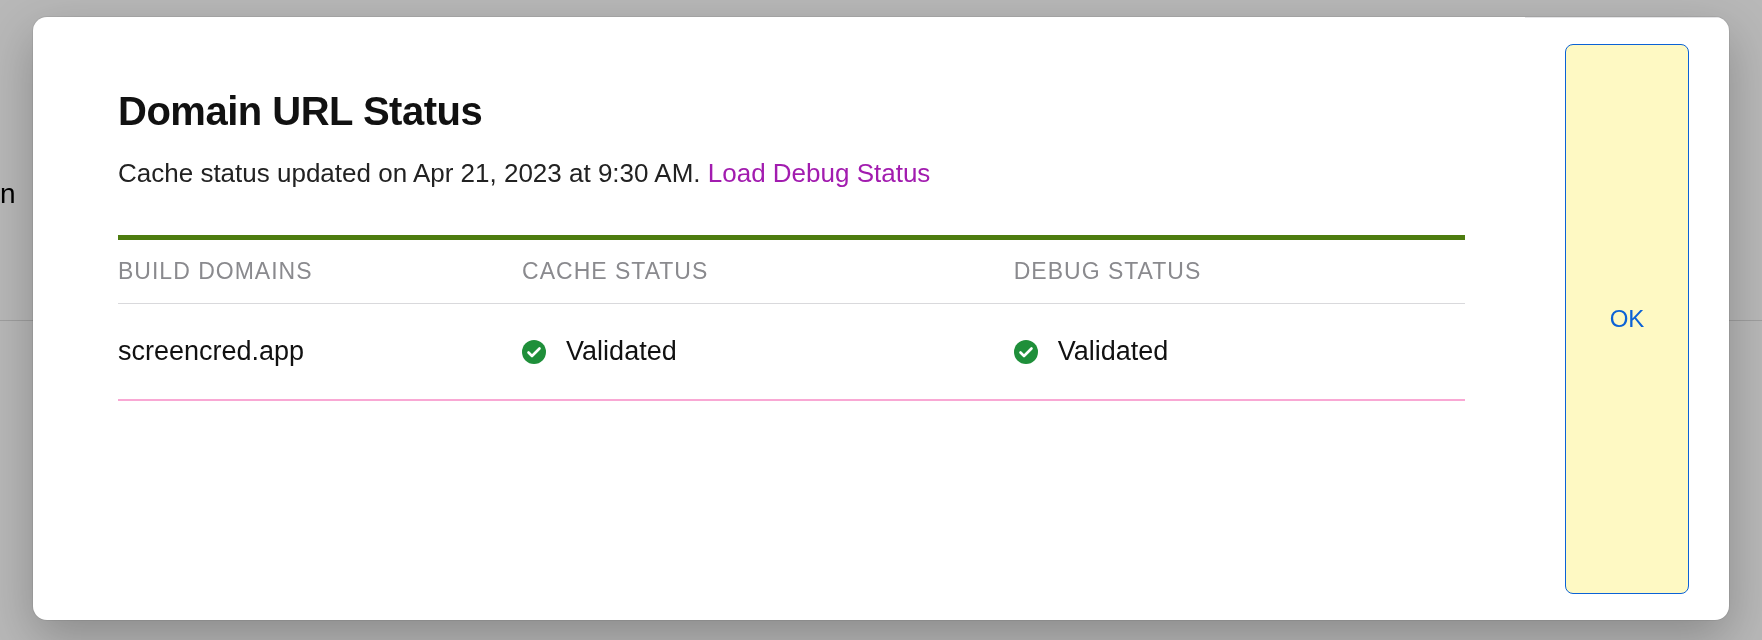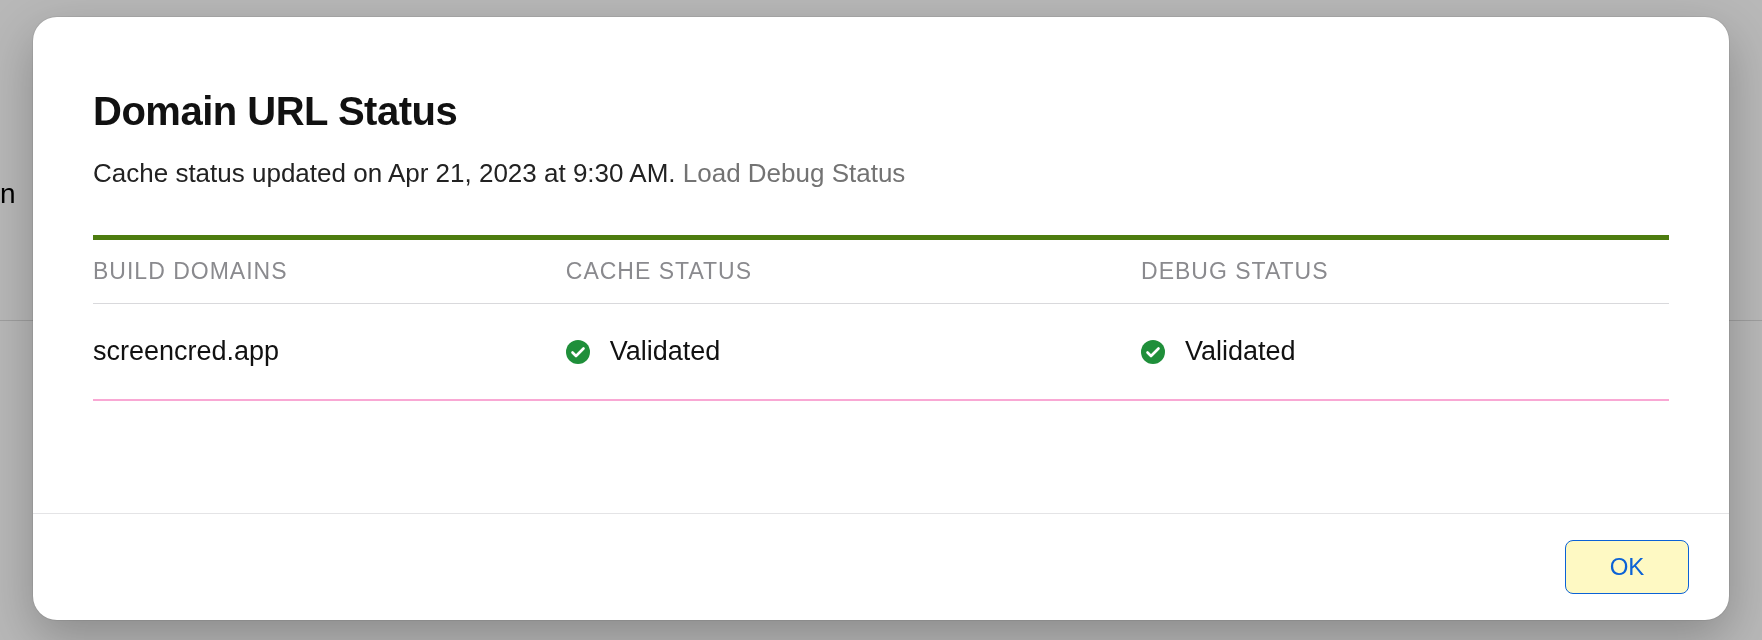--- a/index.html
+++ b/index.html
@@ -25,44 +25,45 @@
     height: 1px;
     background: #9f9f9f;
   }
   .modal {
     position: absolute;
     left: 33px;
     top: 17px;
     right: 33px;
     bottom: 20px;
     background: #fff;
-    border-radius: 24px;
+    border-radius: 14px;
     box-shadow: 0 0 0 1px rgba(0,0,0,0.06), 0 18px 50px rgba(0,0,0,0.25);
     display: flex;
-    flex-direction: column;
+    flex-direction: row;
     overflow: hidden;
+    padding-left: 25px;
   }
   .modal-body {
     flex: 1 1 auto;
     padding: 72px 60px 42px 60px;
   }
   .dialog-title {
     font-size: 40px;
     font-weight: 700;
     letter-spacing: -0.5px;
     color: #111;
     margin-bottom: 24px;
   }
   .dialog-subtitle {
     font-size: 26px;
     color: #222;
     margin-bottom: 46px;
   }
   .dialog-subtitle a {
-    color: #737373;
+    color: #a21caf;
     text-decoration: none;
     cursor: pointer;
   }
   table.domains {
     width: 100%;
     border-collapse: collapse;
     font-size: 26px;
     table-layout: fixed;
   }
   table.domains col.c1 { width: 30%; }

